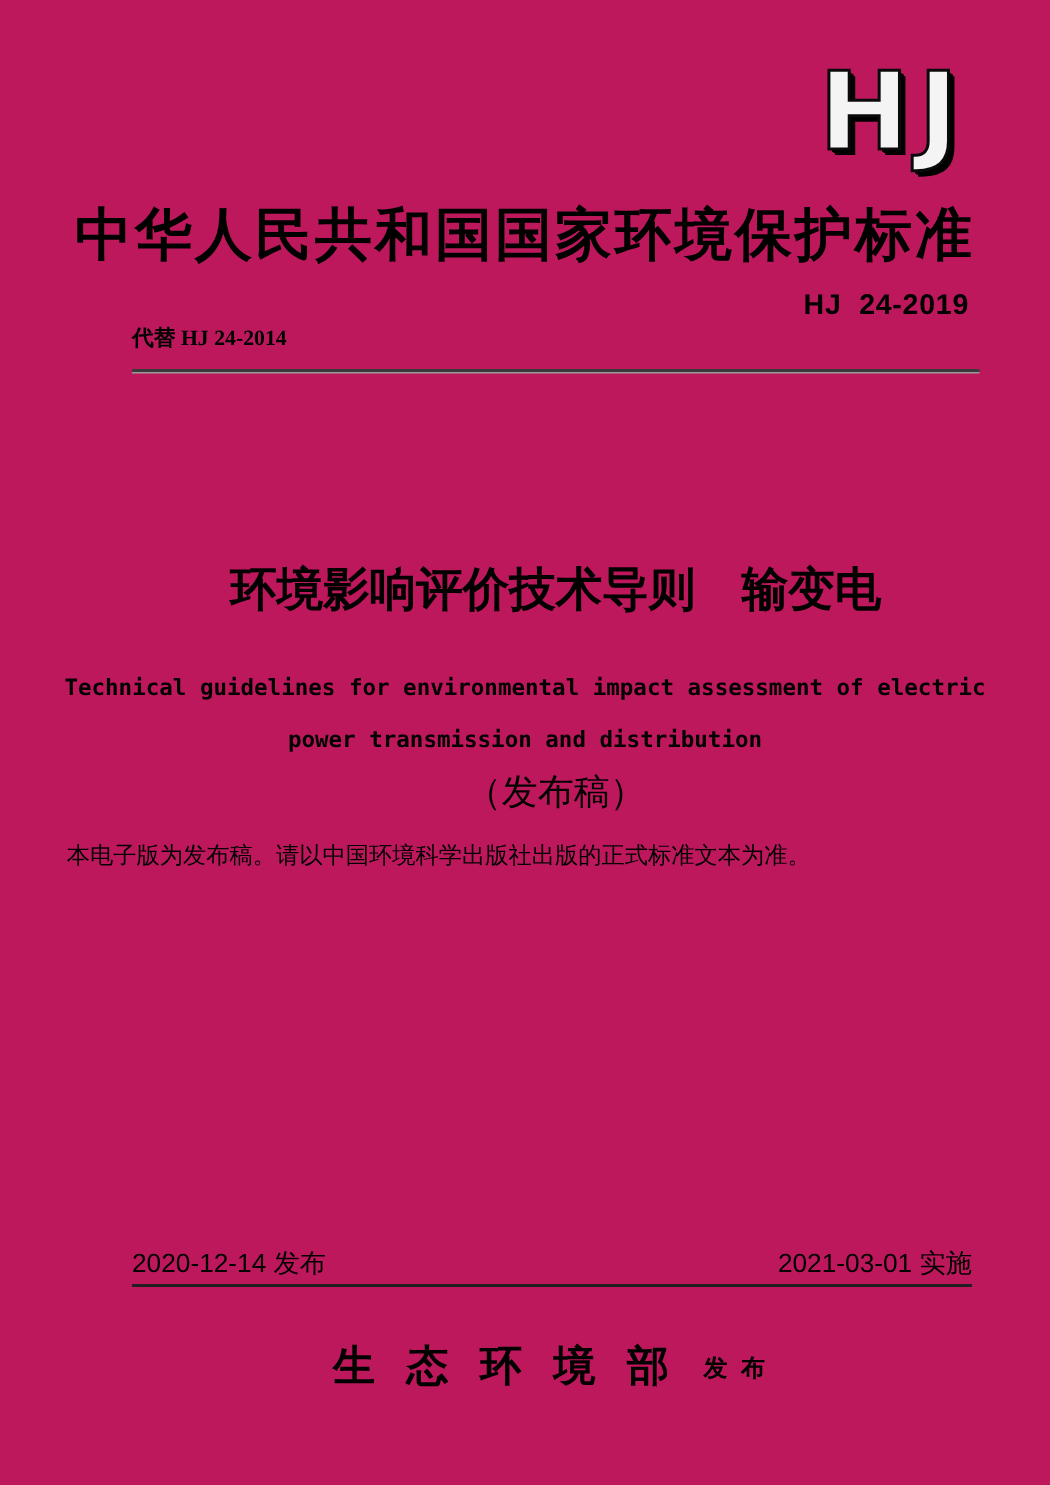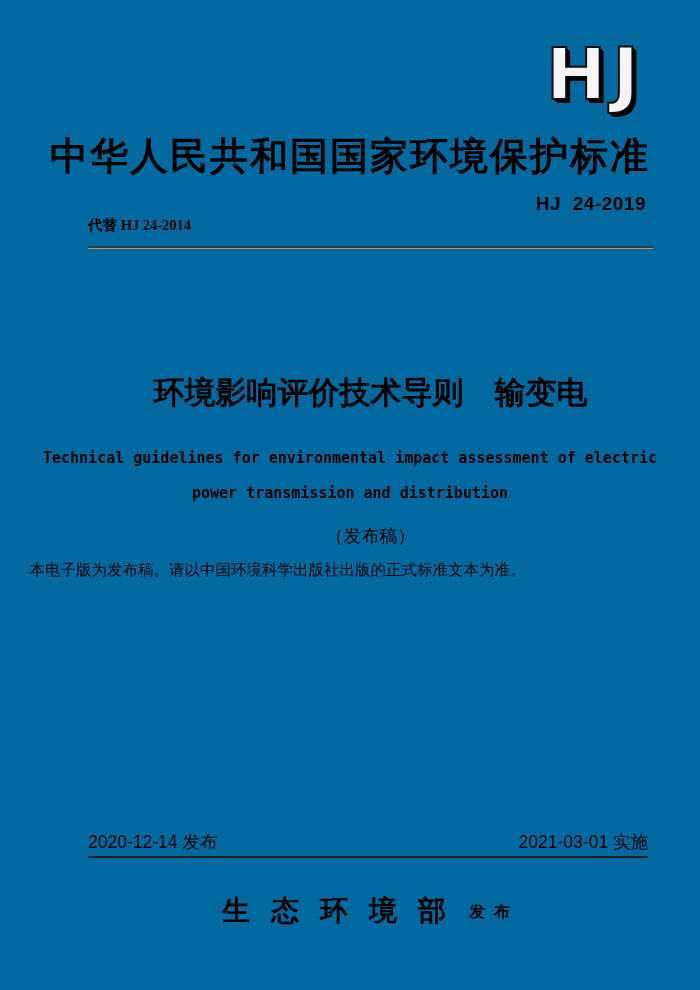--- a/index.html
+++ b/index.html
@@ -1,20 +1,20 @@
 <!DOCTYPE html>
 <html><head>
 <meta charset="utf-8">
 <style>
   html, body { margin: 0; padding: 0; background: #ffffff; }
   .page {
     position: relative;
     width: 700px;
     height: 990px;
-    background: #0369a1;
+    background: #be185d;
     color: #000;
     font-family: "Liberation Sans", sans-serif;
     overflow: hidden;
   }
   .abs { position: absolute; }
 
   
   .hj-logo {
     top: 38px;
     left: 0; right: 55px;
@@ -89,28 +89,27 @@
     font-weight: bold;
     line-height: 35px;
     white-space: nowrap;
   }
 
   .draft-label {
     top: 512px;
     left: 88px; width: 565px;
     text-align: center;
     font-family: Liberation Mono, monospace;
-    font-size: 18px;
+    font-size: 24px;
     font-weight: 500;
-    margin-top: 12px;
   }
 
   .note {
     top: 560px;
-    left: 0; width: 555px;
+    left: 15px; width: 555px;
     text-align: center;
     font-family: "Liberation Serif", "DejaVu Serif", serif;
     font-size: 15.5px;
   }
 
   .dates-row {
     top: 830px;
     left: 88px; width: 560px;
     height: 26px;
     border-bottom: 2px solid #1f1f1f;

